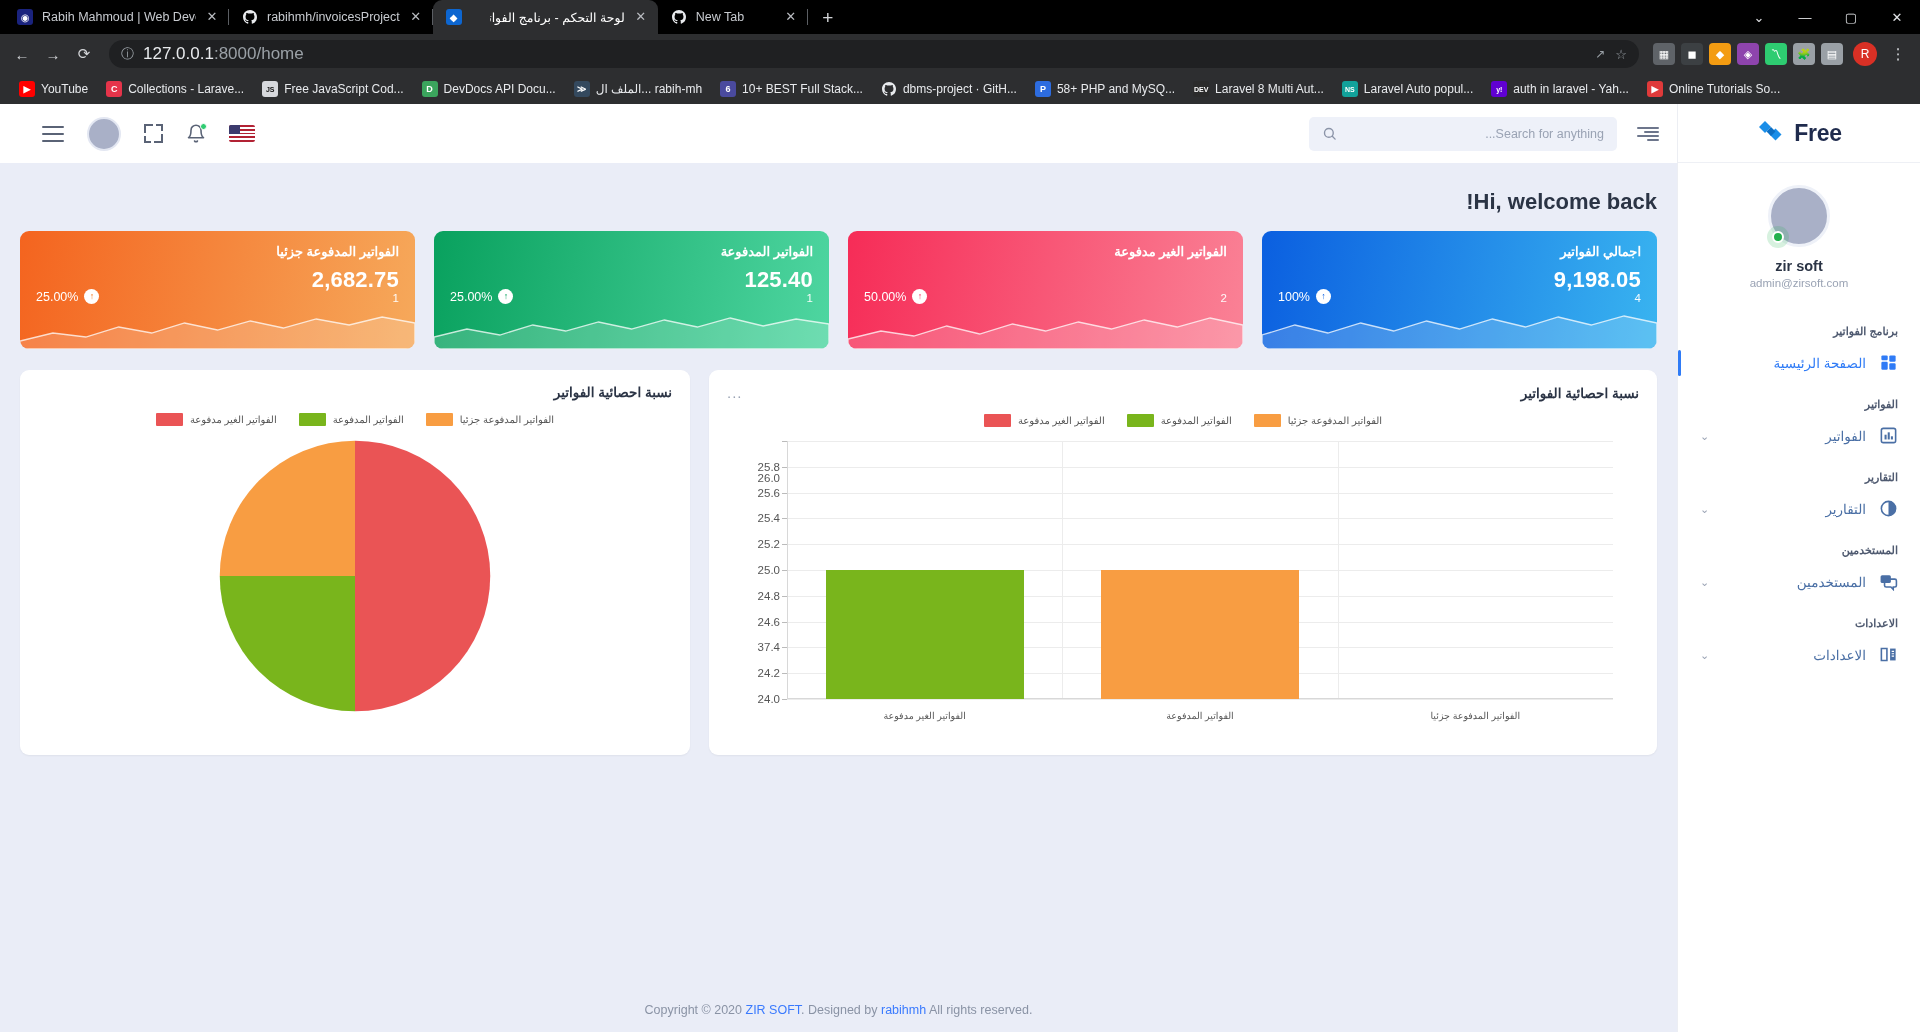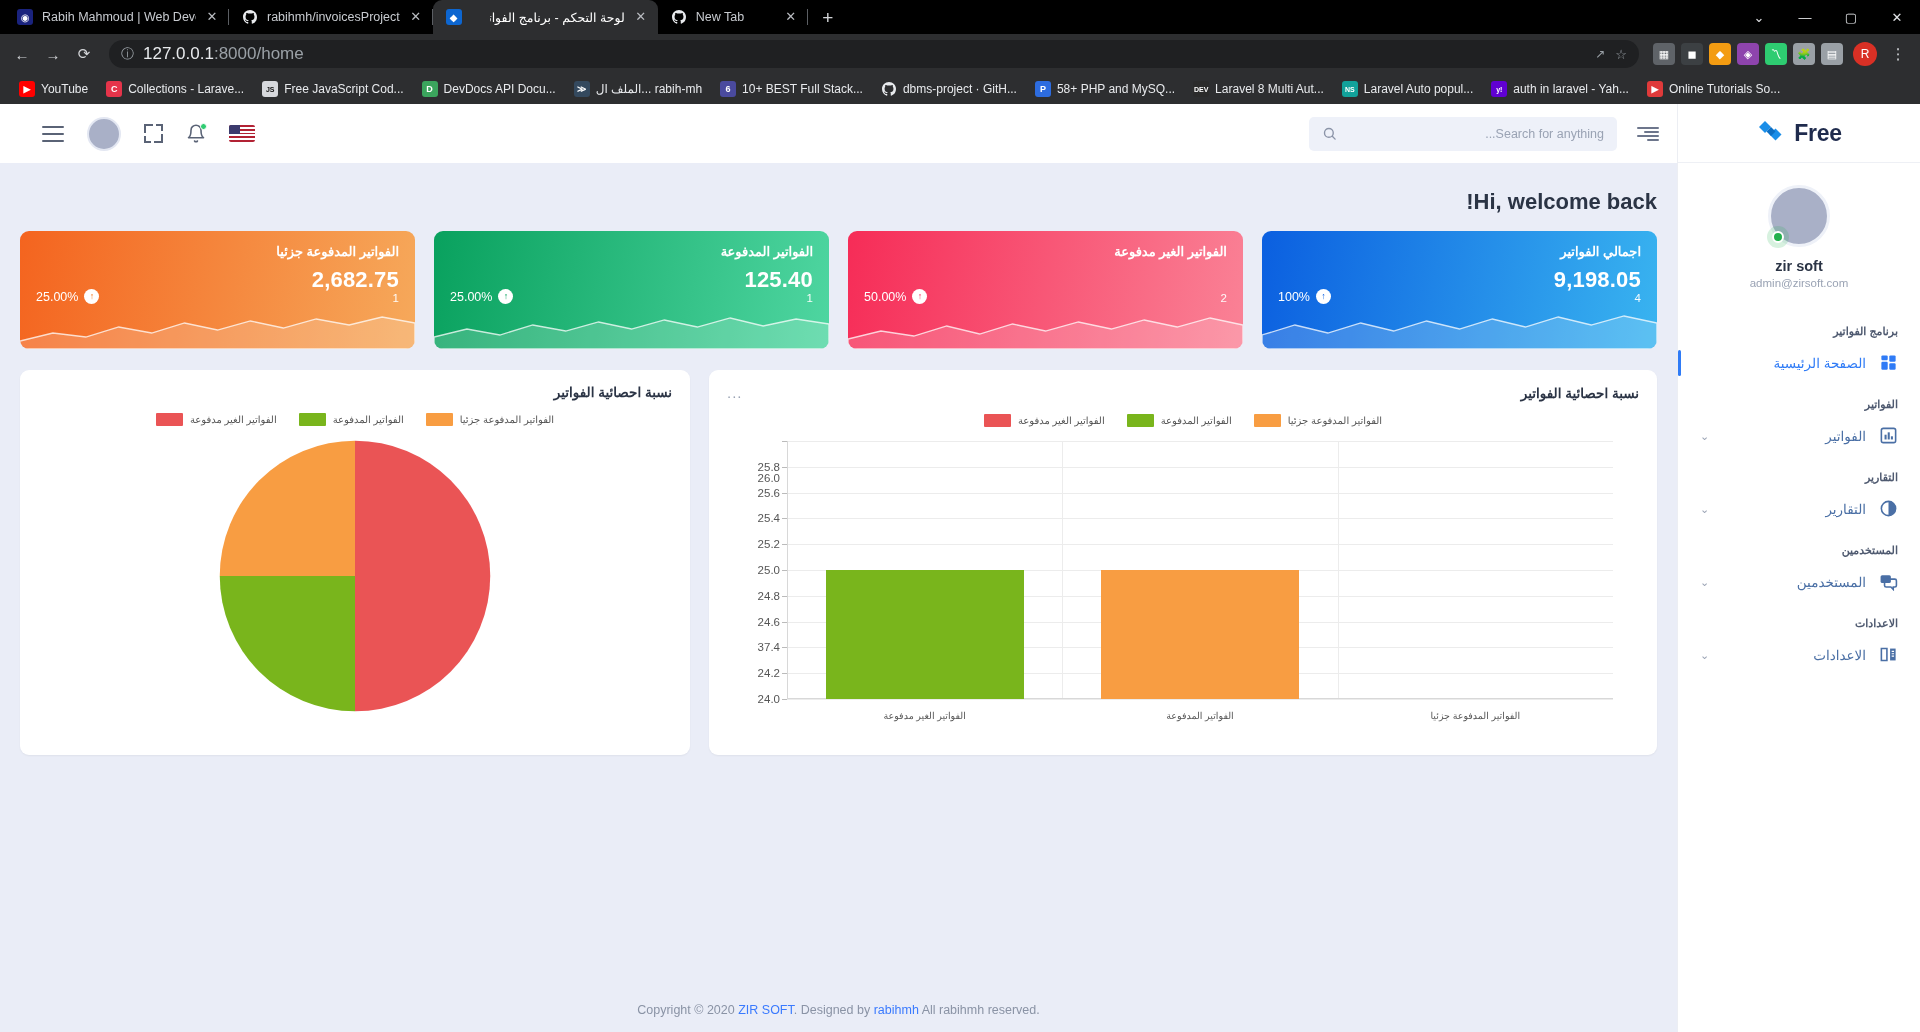--- a/index.html
+++ b/index.html
@@ -620,21 +620,21 @@
                 </div>
             </div>
           </div>
         </div>
 
       </div>
     </div>
 
     <div class="footer">
       <span style="direction:ltr;">
-        <span>Copyright © 2020 </span><a href="#">ZIR SOFT</a><span>. Designed by </span><a href="#">rabihmh</a><span> All rabihmh reserved.</span>
+        <span>Copyright © 2020 </span><a href="#">ZIR SOFT</a><span>. Designed by </span><a href="#">rabihmh</a><span> All rights reserved.</span>
       </span>
     </div>
   </div>
 
   <div class="sidebar">
     <div class="sb-logo">
       <svg class="mark" viewBox="0 0 40 40">
         <path d="M12 4 L20 12 L12 20 L4 12 Z" fill="#1b8ee8"></path>
         <path d="M26 14 L34 22 L26 30 L18 22 Z" fill="#1b8ee8"></path>
         <path d="M20 12 L26 18 L20 24 L14 18 Z" fill="#0d6fc4"></path>

